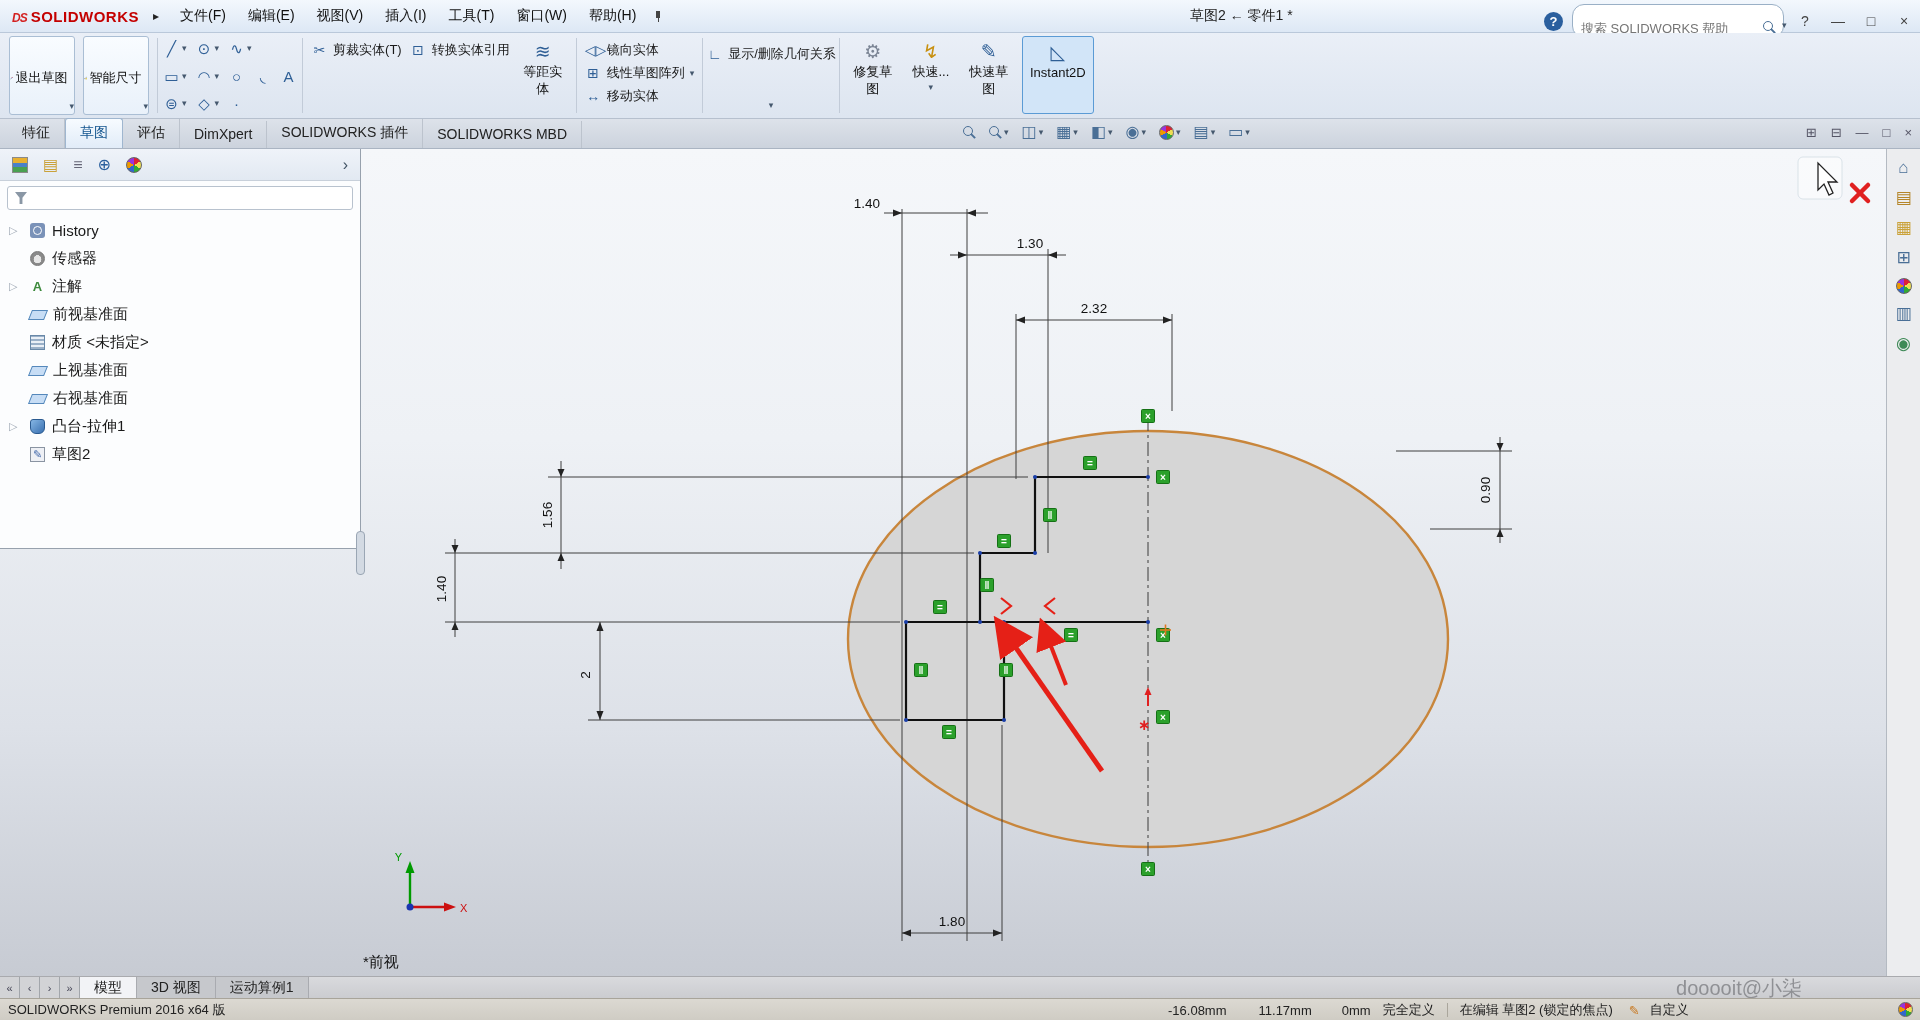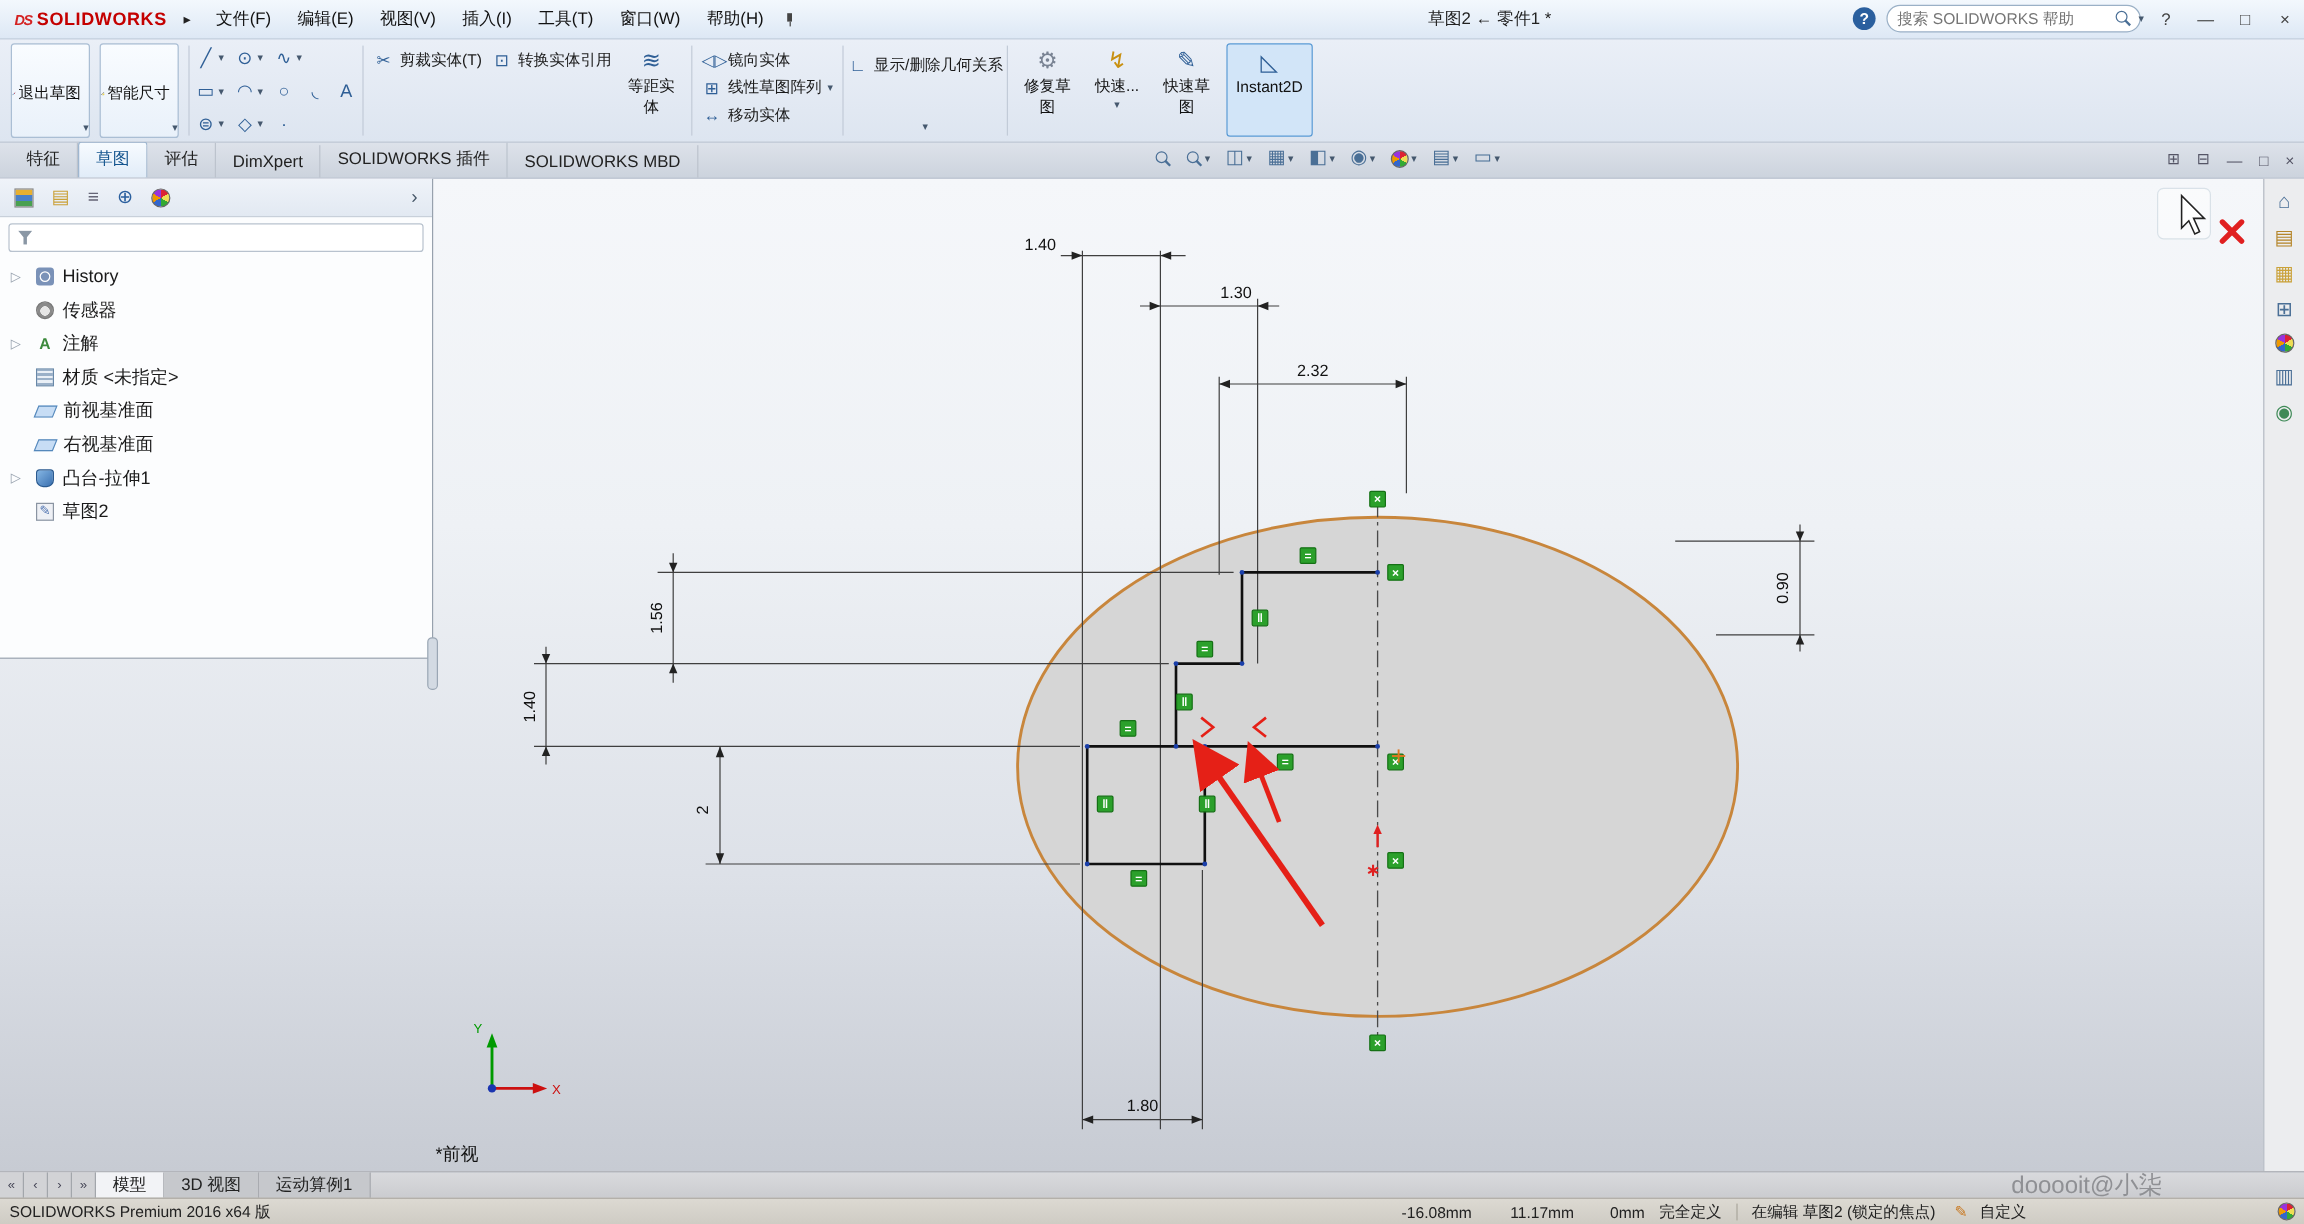--- a/index.html
+++ b/index.html
@@ -13,21 +13,21 @@
   .logo .sw{color:#c40000;font-weight:bold;font-size:15px;margin-left:4px;letter-spacing:.5px}
   .menu-expand{color:#222;font-size:12px;margin-left:14px}
   .menus{display:flex;margin-left:10px}
   .menu-item{padding:5px 11px;font-size:14px;color:#111;cursor:default}
   .pin{width:10px;height:10px;margin-left:6px;position:relative}
   .pin::before{content:"";position:absolute;left:3px;top:0;width:4px;height:7px;background:#444}
   .pin::after{content:"";position:absolute;left:4.5px;top:7px;width:1px;height:4px;background:#444}
   .doc-title{position:absolute;left:1190px;top:7px;font-size:14px;color:#222}
   .tb-right{position:absolute;right:4px;top:4px;display:flex;align-items:center;gap:9px}
   .help-badge{width:19px;height:19px;border-radius:50%;background:#2a5f9e;color:#fff;font-size:13px;font-weight:bold;display:flex;align-items:center;justify-content:center}
-  .searchbox{width:212px;height:23px;border:1px solid #9ab0c6;border-radius:12px;background:#fff;display:flex;align-items:center;padding:4px 8px;gap:6px}
+  .searchbox{width:212px;height:23px;border:1px solid #9ab0c6;border-radius:12px;background:#fff;display:flex;align-items:flex-start;padding:16px 8px;gap:6px}
   .searchbox input{border:none;outline:none;flex:1;font-size:13px;color:#555;background:transparent;font-family:inherit}
   .icon-mag{width:13px;height:13px;position:relative;display:inline-block;flex:none}
   .icon-mag::before{content:"";position:absolute;width:8px;height:8px;border:1.7px solid #4a6f96;border-radius:50%;left:0;top:0}
   .icon-mag::after{content:"";position:absolute;width:6px;height:2px;background:#4a6f96;transform:rotate(45deg);left:7px;top:9px}
   .caret{font-size:9px;color:#45586e;line-height:1}
   .winbtn{width:24px;text-align:center;color:#444;font-size:14px;cursor:default}
   
   .ribbon{position:absolute;top:33px;left:0;right:0;height:86px;background:linear-gradient(#eaeff7,#dde5f0);border-bottom:1px solid #b6c0ce;display:flex;align-items:stretch;padding:2px 4px}
   .rsep{width:1px;background:#c2cbd8;margin:3px 3px}
   .rgroup{display:flex;align-items:flex-start;padding:1px 5px;gap:8px}
@@ -565,26 +565,30 @@
         <div class="trow">
           <span class="ticon i-sensor"></span>
           <span>传感器</span>
         </div>
         <div class="trow">
           <span class="tw">▷</span>
           <span class="ticon i-anno">A</span>
           <span>注解</span>
         </div>
         <div class="trow">
+          <span class="ticon i-plane"></span>
+          <span>前视基准面</span>
+        </div>
+        <div class="trow">
           <span class="ticon i-material"></span>
           <span>材质 &lt;未指定&gt;</span>
         </div>
         <div class="trow">
           <span class="ticon i-plane"></span>
-          <span>前视基准面</span>
+          <span>上视基准面</span>
         </div>
         <div class="trow">
           <span class="ticon i-plane"></span>
           <span>右视基准面</span>
         </div>
         <div class="trow">
           <span class="tw">▷</span>
           <span class="ticon i-extrude"></span>
           <span>凸台-拉伸1</span>
         </div>

